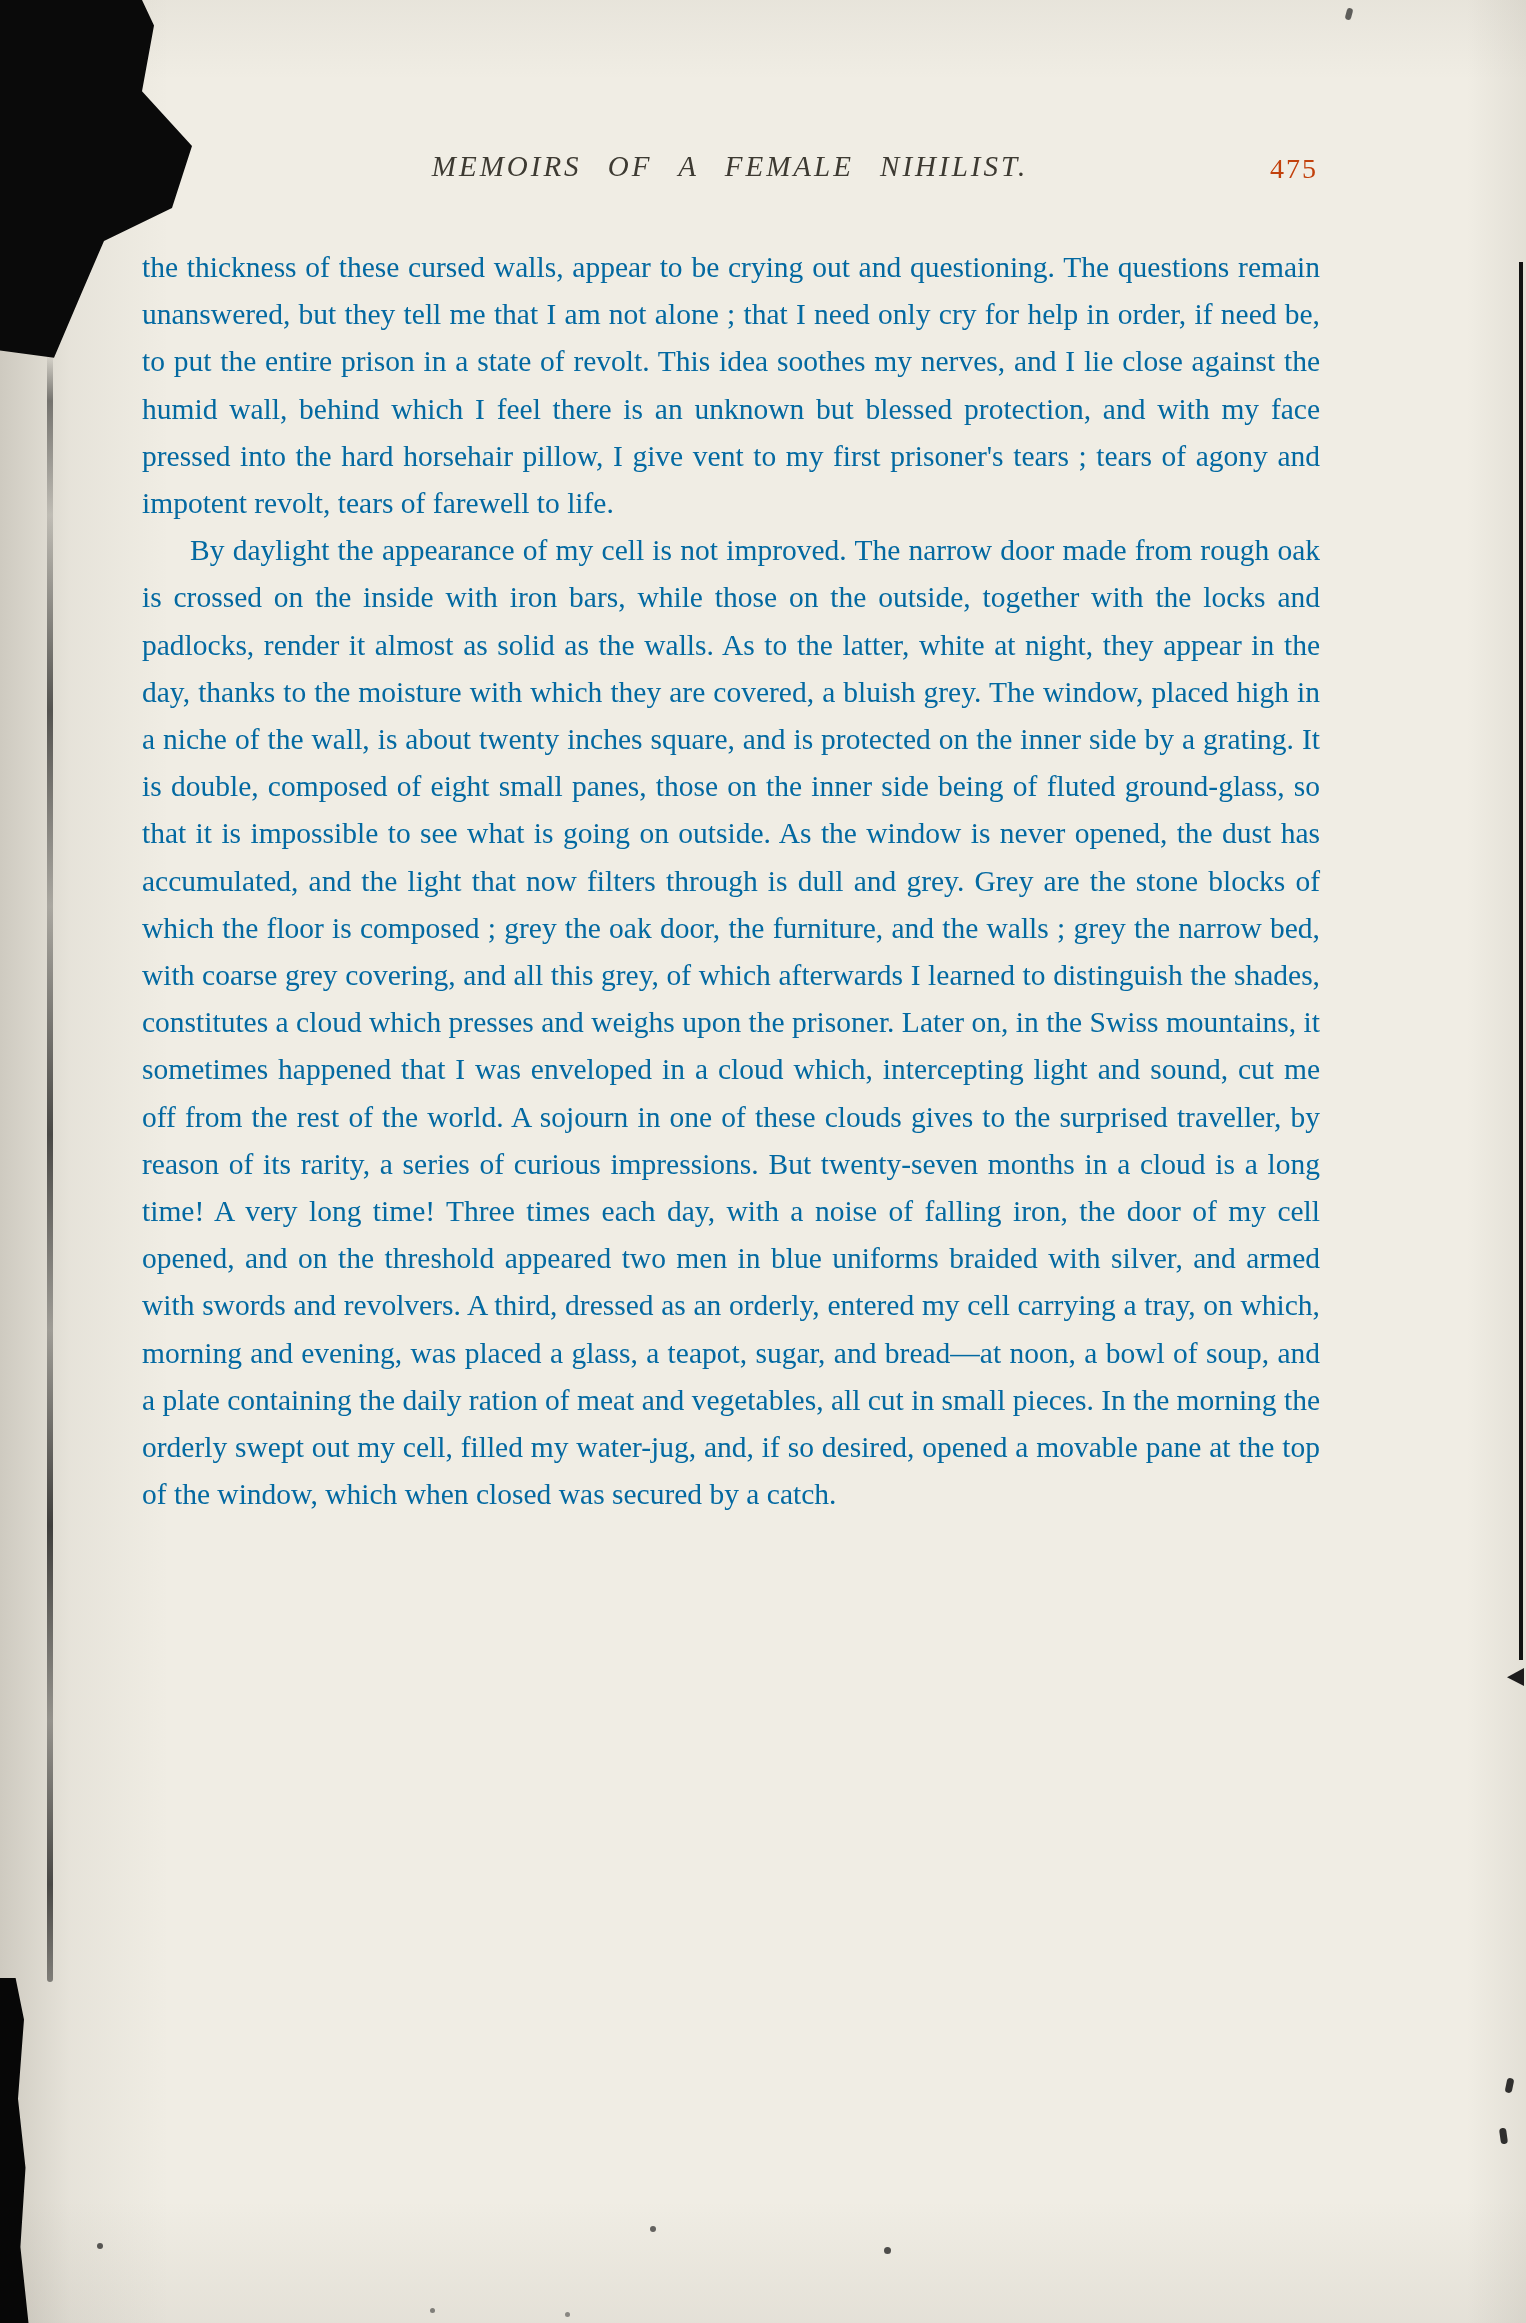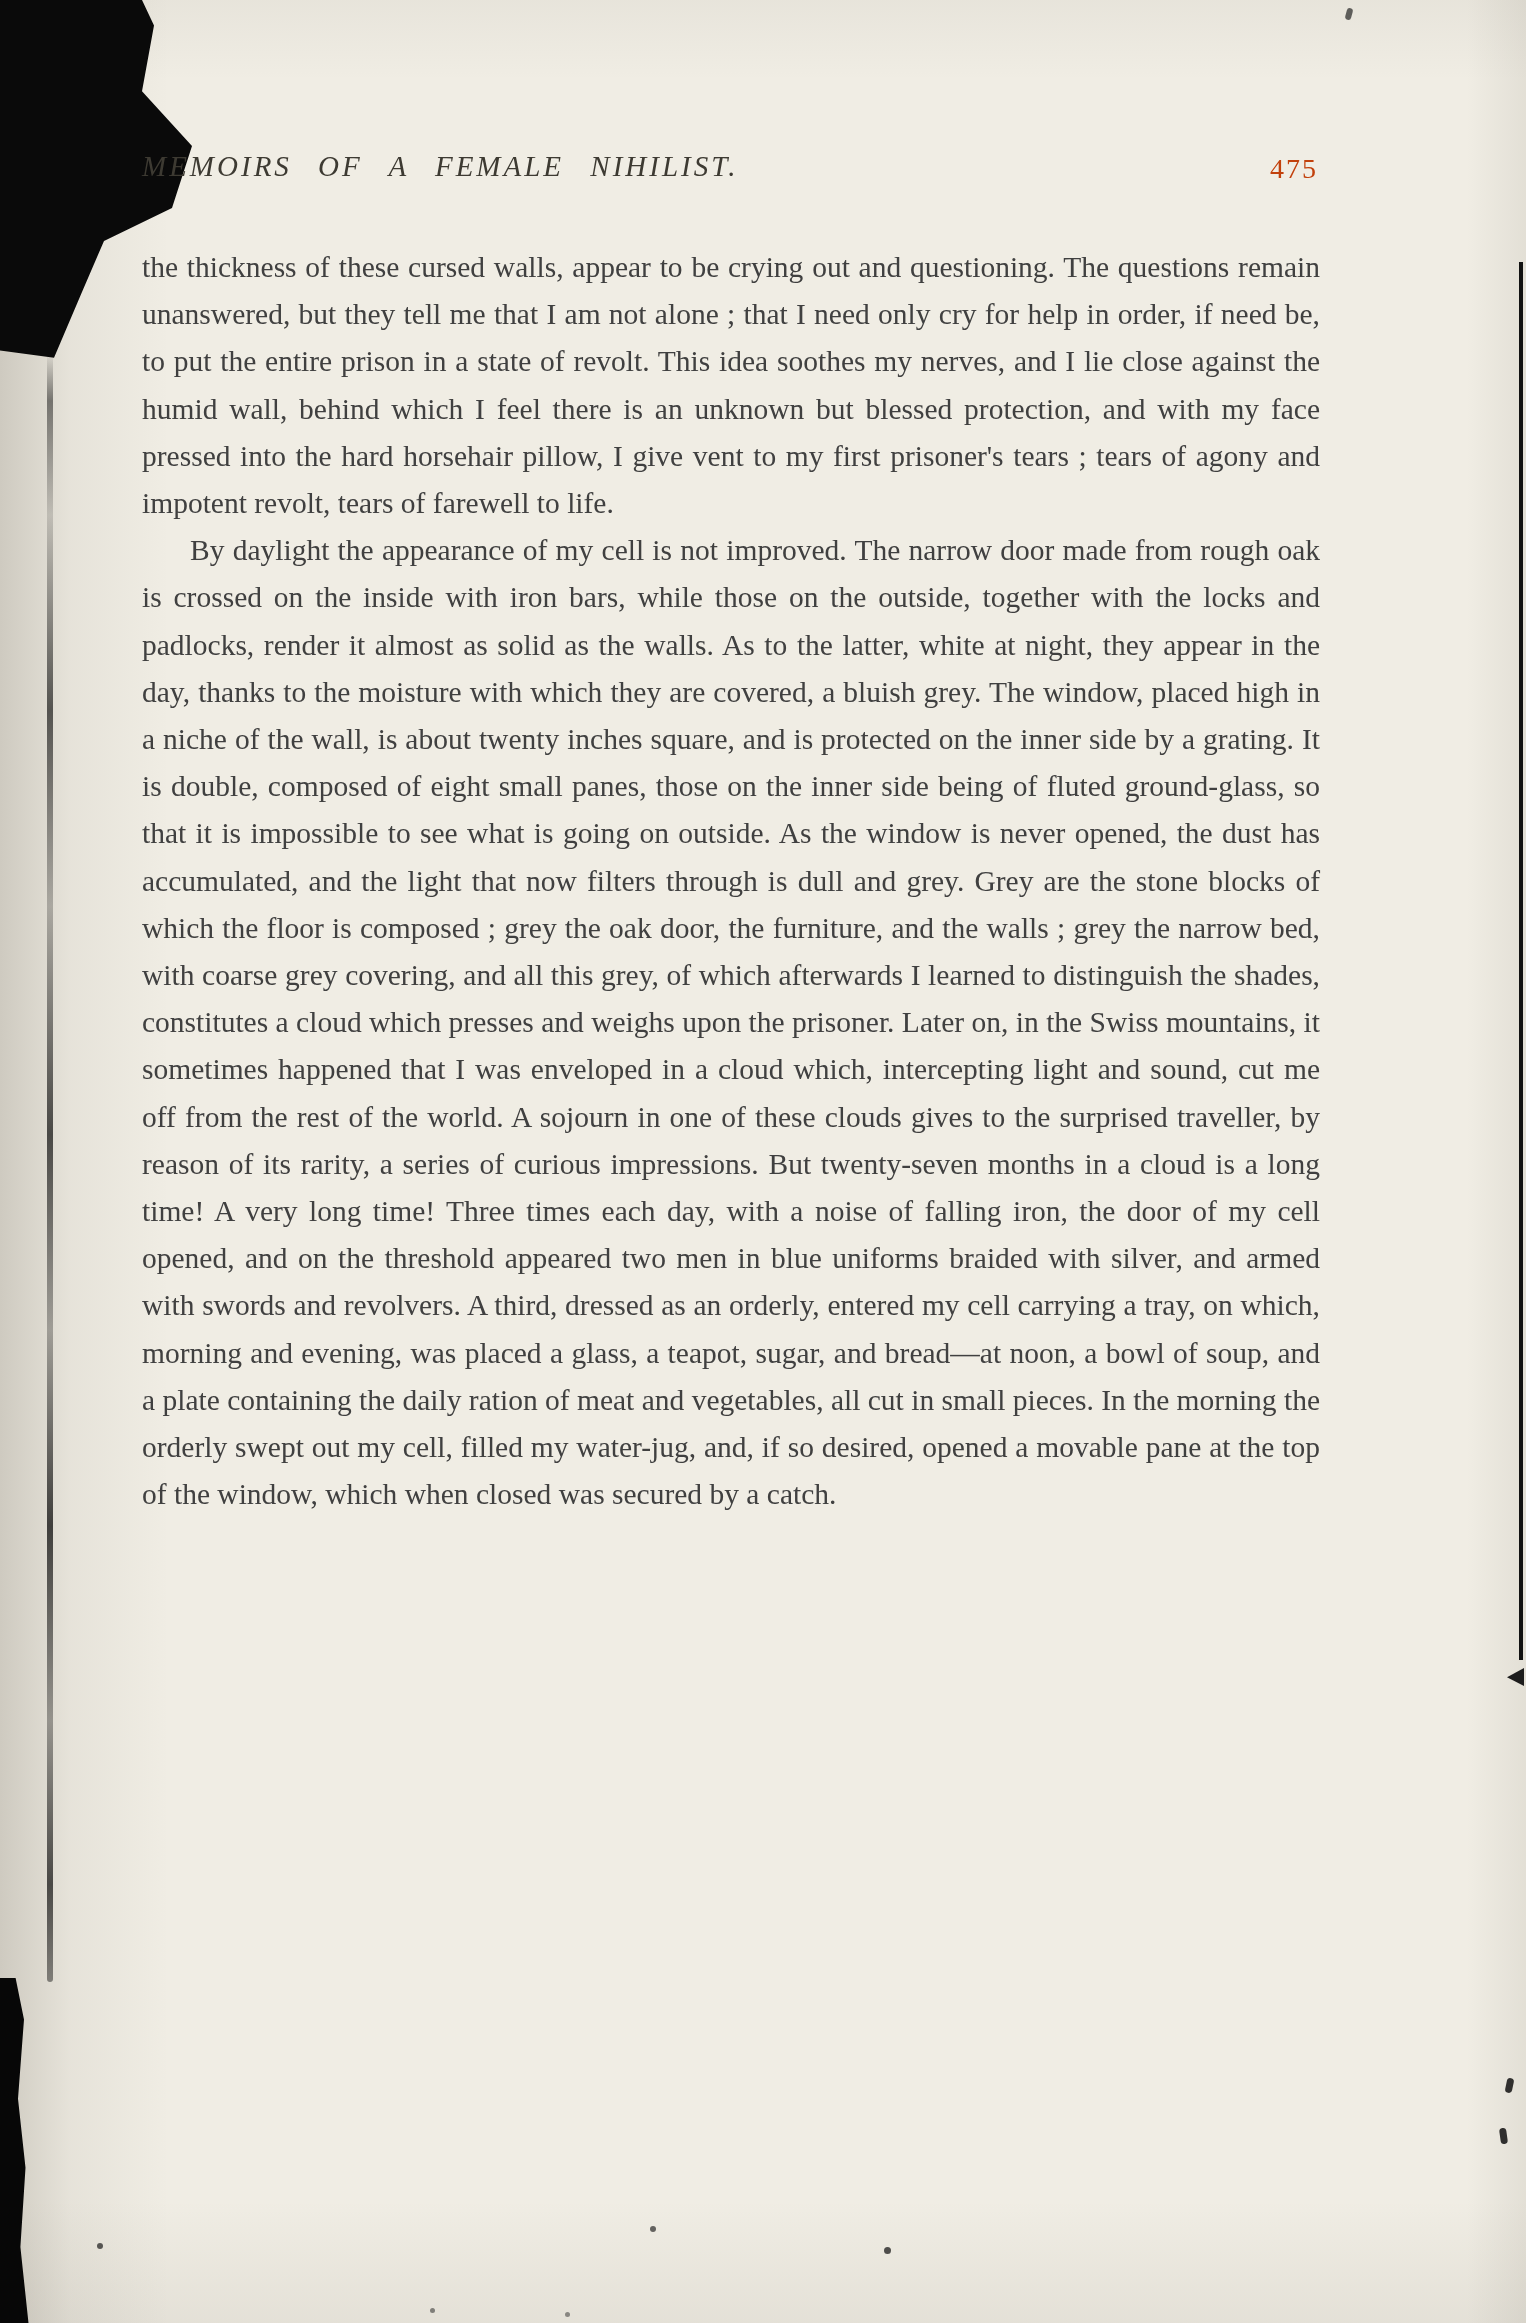--- a/index.html
+++ b/index.html
@@ -29,21 +29,21 @@
   
   .page-header {
     position: absolute;
     left: 142px;
     top: 150px;
     width: 1176px;
     height: 52px;
   }
   .running-title {
     display: block;
-    text-align: left;
+    text-align: center;
     font-style: italic;
     font-size: 29px;
     letter-spacing: 3px;
     word-spacing: 16px;
     color: #3d3a32;
     white-space: nowrap;
   }
   .page-number {
     position: absolute;
     right: 0;
@@ -54,21 +54,21 @@
   }
 
   
   .text-block {
     position: absolute;
     left: 142px;
     top: 244px;
     width: 1178px;
     font-size: 29.5px;
     line-height: 47.2px;
-    color: #404040;
+    color: #0369a1;
     text-align: justify;
   }
   .text-block p {
     margin: 0;
     padding: 0;
   }
   .text-block p.indent {
     text-indent: 48px;
   }
 

